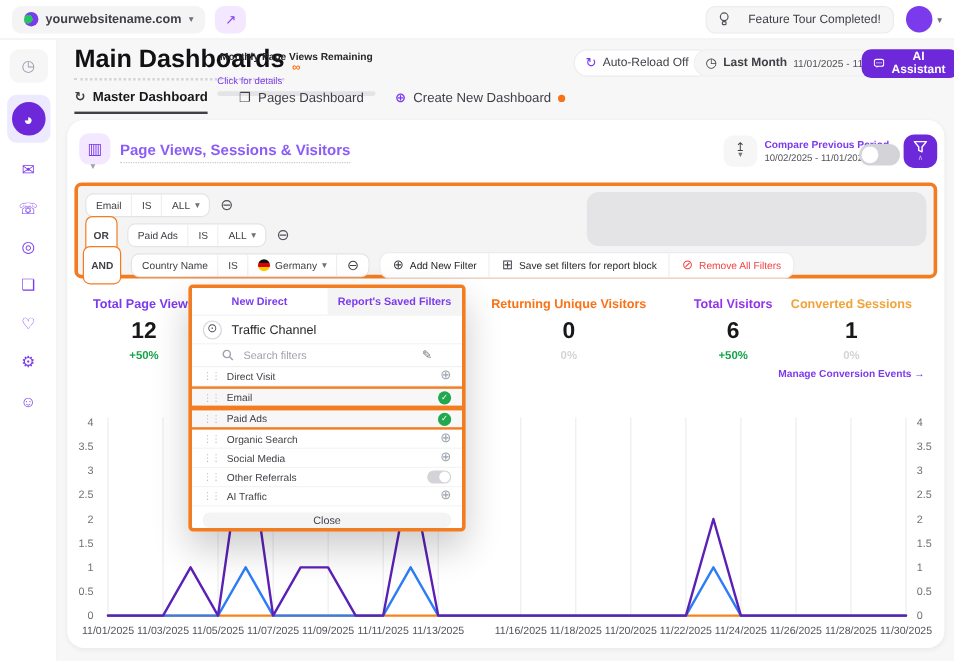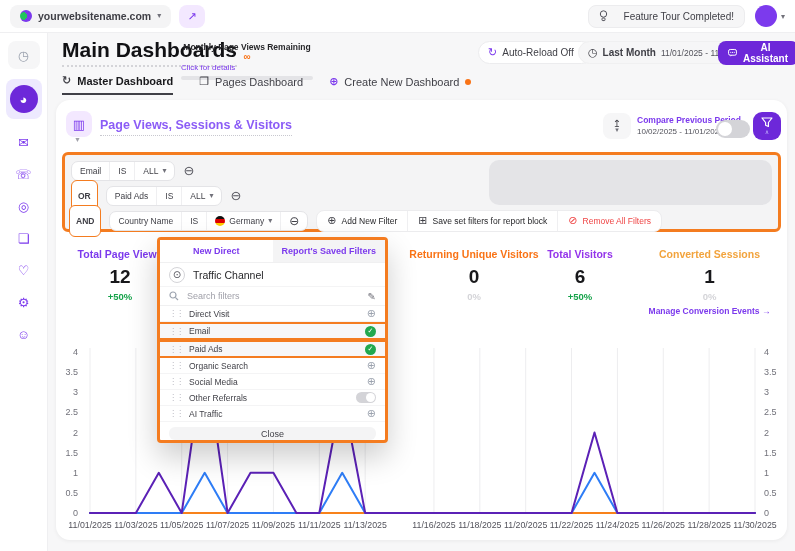--- a/index.html
+++ b/index.html
@@ -81,21 +81,21 @@
   .factions .danger{color:#ef4444;} .factions .danger .aic{color:#ef4444;}
 
   
   .popup{position:absolute;left:157px;top:237px;width:231px;height:206px;background:#fff;border:3px solid #f47c20;border-radius:4px;box-shadow:0 14px 30px rgba(0,0,0,.2);z-index:30;display:flex;flex-direction:column;}
   .ptabs{display:flex;height:23px;border-bottom:1px solid #f0f0f1;flex:none;}
   .ptab{flex:1;display:flex;align-items:center;justify-content:center;font-size:9px;font-weight:bold;color:#7c3aed;background:#f4f4f5;cursor:pointer;}
   .ptab.active{background:#fff;}
   .pcat{height:24px;display:flex;align-items:center;gap:8px;padding:0 9px;border-bottom:1px solid #f4f4f5;flex:none;}
   .pcat .tgt{width:16px;height:16px;border-radius:50%;border:1px solid #d4d4d8;display:flex;align-items:center;justify-content:center;font-size:10px;color:#52525b;}
   .pcat .clbl{font-size:10.5px;color:#27272a;}
-  .psearch{height:19px;display:flex;align-items:center;gap:6px;padding:0 9px;border-bottom:1px solid #f0f0f1;flex:none;}
+  .psearch{height:19px;display:flex;align-items:center;gap:6px;padding:0 25px;border-bottom:1px solid #f0f0f1;flex:none;}
   .psearch input{flex:1;border:none;outline:none;font-size:9px;color:#3f3f46;background:transparent;}
   .psearch input::placeholder{color:#a1a1aa;}
   .psearch .mag svg{display:block;}
   .psearch .clr{font-size:10px;color:#71717a;cursor:pointer;}
   .plist{flex:none;}
   .pitem{height:16px;display:flex;align-items:center;gap:6px;padding:0 9px;border-bottom:1px solid #f4f4f5;cursor:pointer;}
   .pitem .hnd{font-size:8px;color:#b6b6bf;letter-spacing:-1px;}
   .pitem .plbl{flex:1;font-size:8.5px;color:#3f3f46;}
   .pitem.hl{background:#f7f7f8;border-top:2px solid #f47c20;border-bottom:2px solid #f47c20;height:18px;}
   .ctl-add{font-size:11px;color:#9ca3af;line-height:1;}
@@ -103,21 +103,21 @@
   .mini-toggle{width:20px;height:11px;border-radius:6px;background:#d4d4d8;position:relative;}
   .mini-toggle .knob{position:absolute;right:1px;top:1px;width:9px;height:9px;border-radius:50%;background:#fff;}
   .pclose{margin:5px 9px 0 9px;height:18px;background:#f4f4f5;border-radius:6px;display:flex;align-items:center;justify-content:center;font-size:9px;color:#3f3f46;cursor:pointer;}
 
   
   .stat{position:absolute;top:248px;text-align:center;z-index:4;}
   .stat .slbl{font-size:10.5px;font-weight:bold;}
   .stat .sval{font-size:19px;font-weight:bold;color:#18181b;margin-top:6px;}
   .stat .sdelta{font-size:9.5px;font-weight:bold;margin-top:3px;text-align:center;}
   .stat .slink{font-size:8.5px;font-weight:bold;color:#7c3aed;margin-top:4px;cursor:pointer;}
-  .stat1{left:60px;width:120px;} .stat2{left:398px;width:152px;} .stat3{left:520px;width:120px;} .stat4{left:647px;width:125px;}
+  .stat1{left:60px;width:120px;} .stat2{left:398px;width:152px;} .stat3{left:551px;width:120px;} .stat4{left:647px;width:125px;}
 
   
   .showby{position:absolute;left:588px;top:316px;height:22px;background:#f4f4f5;border-radius:8px;display:flex;align-items:center;gap:2px;padding:0 8px;z-index:4;}
   .showby .sblbl{font-size:8.5px;color:#52525b;margin-right:4px;}
   .sbopt{font-size:9px;color:#3f3f46;padding:3px 9px;border-radius:6px;cursor:pointer;}
   .sbopt.on{background:#fff;color:#7c3aed;font-weight:bold;box-shadow:0 0 2px rgba(0,0,0,.12);}
 
   
   #chart{position:absolute;left:0;top:0;width:795px;height:551px;z-index:2;pointer-events:none;}
   #chart .yt{font-size:9px;fill:#71717a;}

